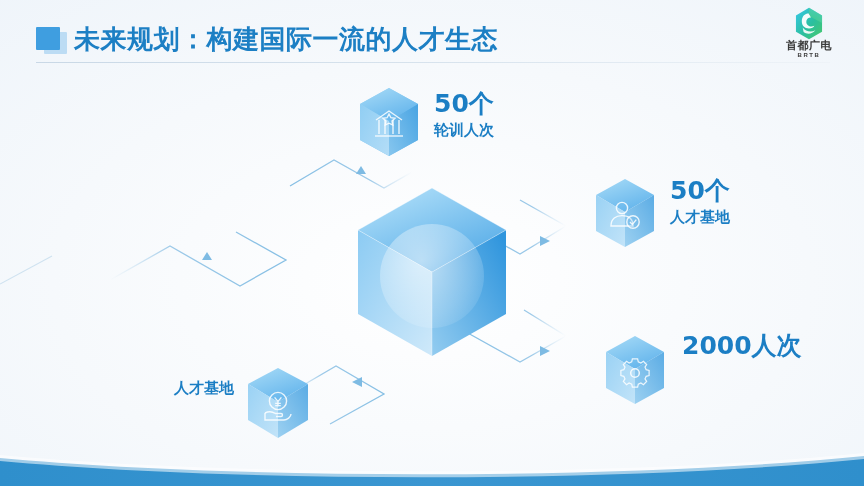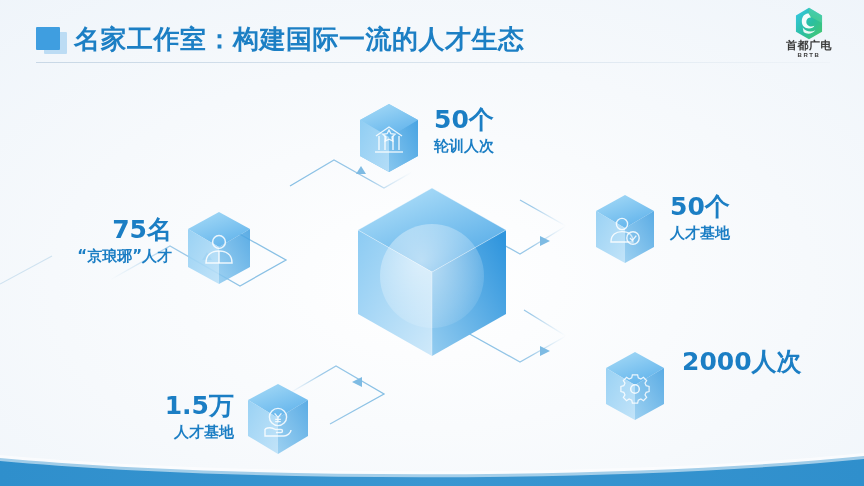--- a/index.html
+++ b/index.html
@@ -50,21 +50,21 @@
   }
   #logo .en{
     font-size:6px;font-weight:bold;color:#3a3a3a;letter-spacing:1.6px;line-height:8px;
   }
 
   
   #diagram{position:absolute;left:0;top:64px;width:864px;height:386px;}
   #links{position:absolute;left:0;top:0;width:864px;height:386px;}
 
   
-  .node{position:absolute;margin-top:16px;}
+  .node{position:absolute;}
   .node .cube{position:absolute;left:0;top:0;}
 
   .node-label{position:absolute;white-space:nowrap;}
   .node-label .big{
     font-size:25px;font-weight:bold;color:#1b7ec4;line-height:28px;
     font-family:"DejaVu Sans","Liberation Sans",sans-serif;
   }
   .node-label .small{
     font-size:15px;font-weight:bold;color:#1b7ec4;line-height:20px;
     margin-top:2px;
@@ -91,21 +91,21 @@
 
 <div id="slide">
 
   <div id="header">
 
     <div id="title-mark">
       <div class="sq-back"></div>
       <div class="sq-front"></div>
     </div>
 
-    <div id="slide-title">名家工作室：构建国际一流的人才生态</div>
+    <div id="slide-title">未来规划：构建国际一流的人才生态</div>
 
     <div id="title-divider"></div>
 
     <div id="logo">
       <svg class="mark" viewBox="0 0 40 40">
         <defs>
           <linearGradient id="lgA" x1="0" y1="0" x2="1" y2="1">
             <stop offset="0%" stop-color="#36c8ea"></stop>
             <stop offset="55%" stop-color="#2bbf9e"></stop>
             <stop offset="100%" stop-color="#49c96a"></stop>
@@ -247,36 +247,20 @@
           <circle cx="11" cy="7" r="6.2" fill="#6fb9e6" fill-opacity=".25"></circle>
           <path d="M8 7 L10.3 9.4 L14.3 4.6"></path>
         </g>
       </svg>
       <div class="node-label label-right" style="left:76px;top:0px;">
         <div class="big">50个</div>
         <div class="small">人才基地</div>
       </div>
     </div>
 
-    <div class="node" style="left:186px;top:130px;width:66px;height:76px;">
-      <svg class="cube" viewBox="0 0 66 76" width="66" height="76">
-        <polygon points="33,2 64,19 33,37 2,19" fill="url(#topFace)"></polygon>
-        <polygon points="2,19 33,37 33,74 2,57" fill="url(#leftFace)" opacity=".9"></polygon>
-        <polygon points="64,19 64,57 33,74 33,37" fill="url(#rightFace)" opacity=".85"></polygon>
-        <g stroke="#ffffff" stroke-opacity=".85" fill="none" stroke-width="1.5" transform="translate(33,40)">
-          <circle cx="0" cy="-8" r="6.4"></circle>
-          <path d="M-13 13 C-13 4.5 -7 1 0 1 C7 1 13 4.5 13 13 Z"></path>
-          <path d="M0 1 L0 13"></path>
-        </g>
-      </svg>
-      <div class="node-label label-left" style="right:80px;top:6px;width:230px;">
-        <div class="big">75名</div>
-        <div class="small">“京琅琊”人才</div>
-      </div>
-    </div>
 
     <div class="node" style="left:604px;top:270px;width:62px;height:72px;">
       <svg class="cube" viewBox="0 0 62 72" width="62" height="72">
         <polygon points="31,2 60,18 31,35 2,18" fill="url(#topFace)"></polygon>
         <polygon points="2,18 31,35 31,70 2,54" fill="url(#leftFace)" opacity=".9"></polygon>
         <polygon points="60,18 60,54 31,70 31,35" fill="url(#rightFace)" opacity=".85"></polygon>
         <g stroke="#ffffff" stroke-opacity=".85" fill="none" stroke-width="1.5" transform="translate(31,39)">
           <path d="M-3.2 -13.2 L3.2 -13.2 L4 -9.6 L7.2 -8.2 L10.3 -10.2 L14.2 -6.3 L12.2 -3.2 L13.6 0 L17.2 0.8
                    L17.2 7.2 L13.6 8 L12.2 11.2 L14.2 14.3 L10.3 18.2 L7.2 16.2 L4 17.6 L3.2 21.2 L-3.2 21.2
                    L-4 17.6 L-7.2 16.2 L-10.3 18.2 L-14.2 14.3 L-12.2 11.2 L-13.6 8 L-17.2 7.2 L-17.2 0.8
@@ -295,21 +279,20 @@
         <polygon points="2,18 32,36 32,72 2,54" fill="url(#leftFace)" opacity=".9"></polygon>
         <polygon points="62,18 62,54 32,72 32,36" fill="url(#rightFace)" opacity=".85"></polygon>
         <g stroke="#ffffff" stroke-opacity=".85" fill="none" stroke-width="1.4" transform="translate(32,40)">
           <circle cx="0" cy="-5" r="8.6"></circle>
           <path d="M-3.4 -8.6 L0 -4.6 L3.4 -8.6 M0 -4.6 L0 0.4 M-2.8 -2.6 L2.8 -2.6 M-2.8 -0.4 L2.8 -0.4"></path>
           <path d="M-13 7 C-9 5 -5 6 -2.5 7.5 L3 7.5 C5 7.5 5 10.5 3 10.5 L-2 10.5"></path>
           <path d="M-13 7 L-13 14 L6 14 C9 14 13 11 13 8"></path>
         </g>
       </svg>
       <div class="node-label label-left" style="right:76px;top:10px;width:200px;">
-        <div class="big">1.5万</div>
         <div class="small">人才基地</div>
       </div>
     </div>
 
     <div id="bottom-caption">“十五五”人才队伍建设</div>
 
   </div>
 
   <svg id="footer-wave" viewBox="0 0 864 40" preserveAspectRatio="none">
     <defs>

